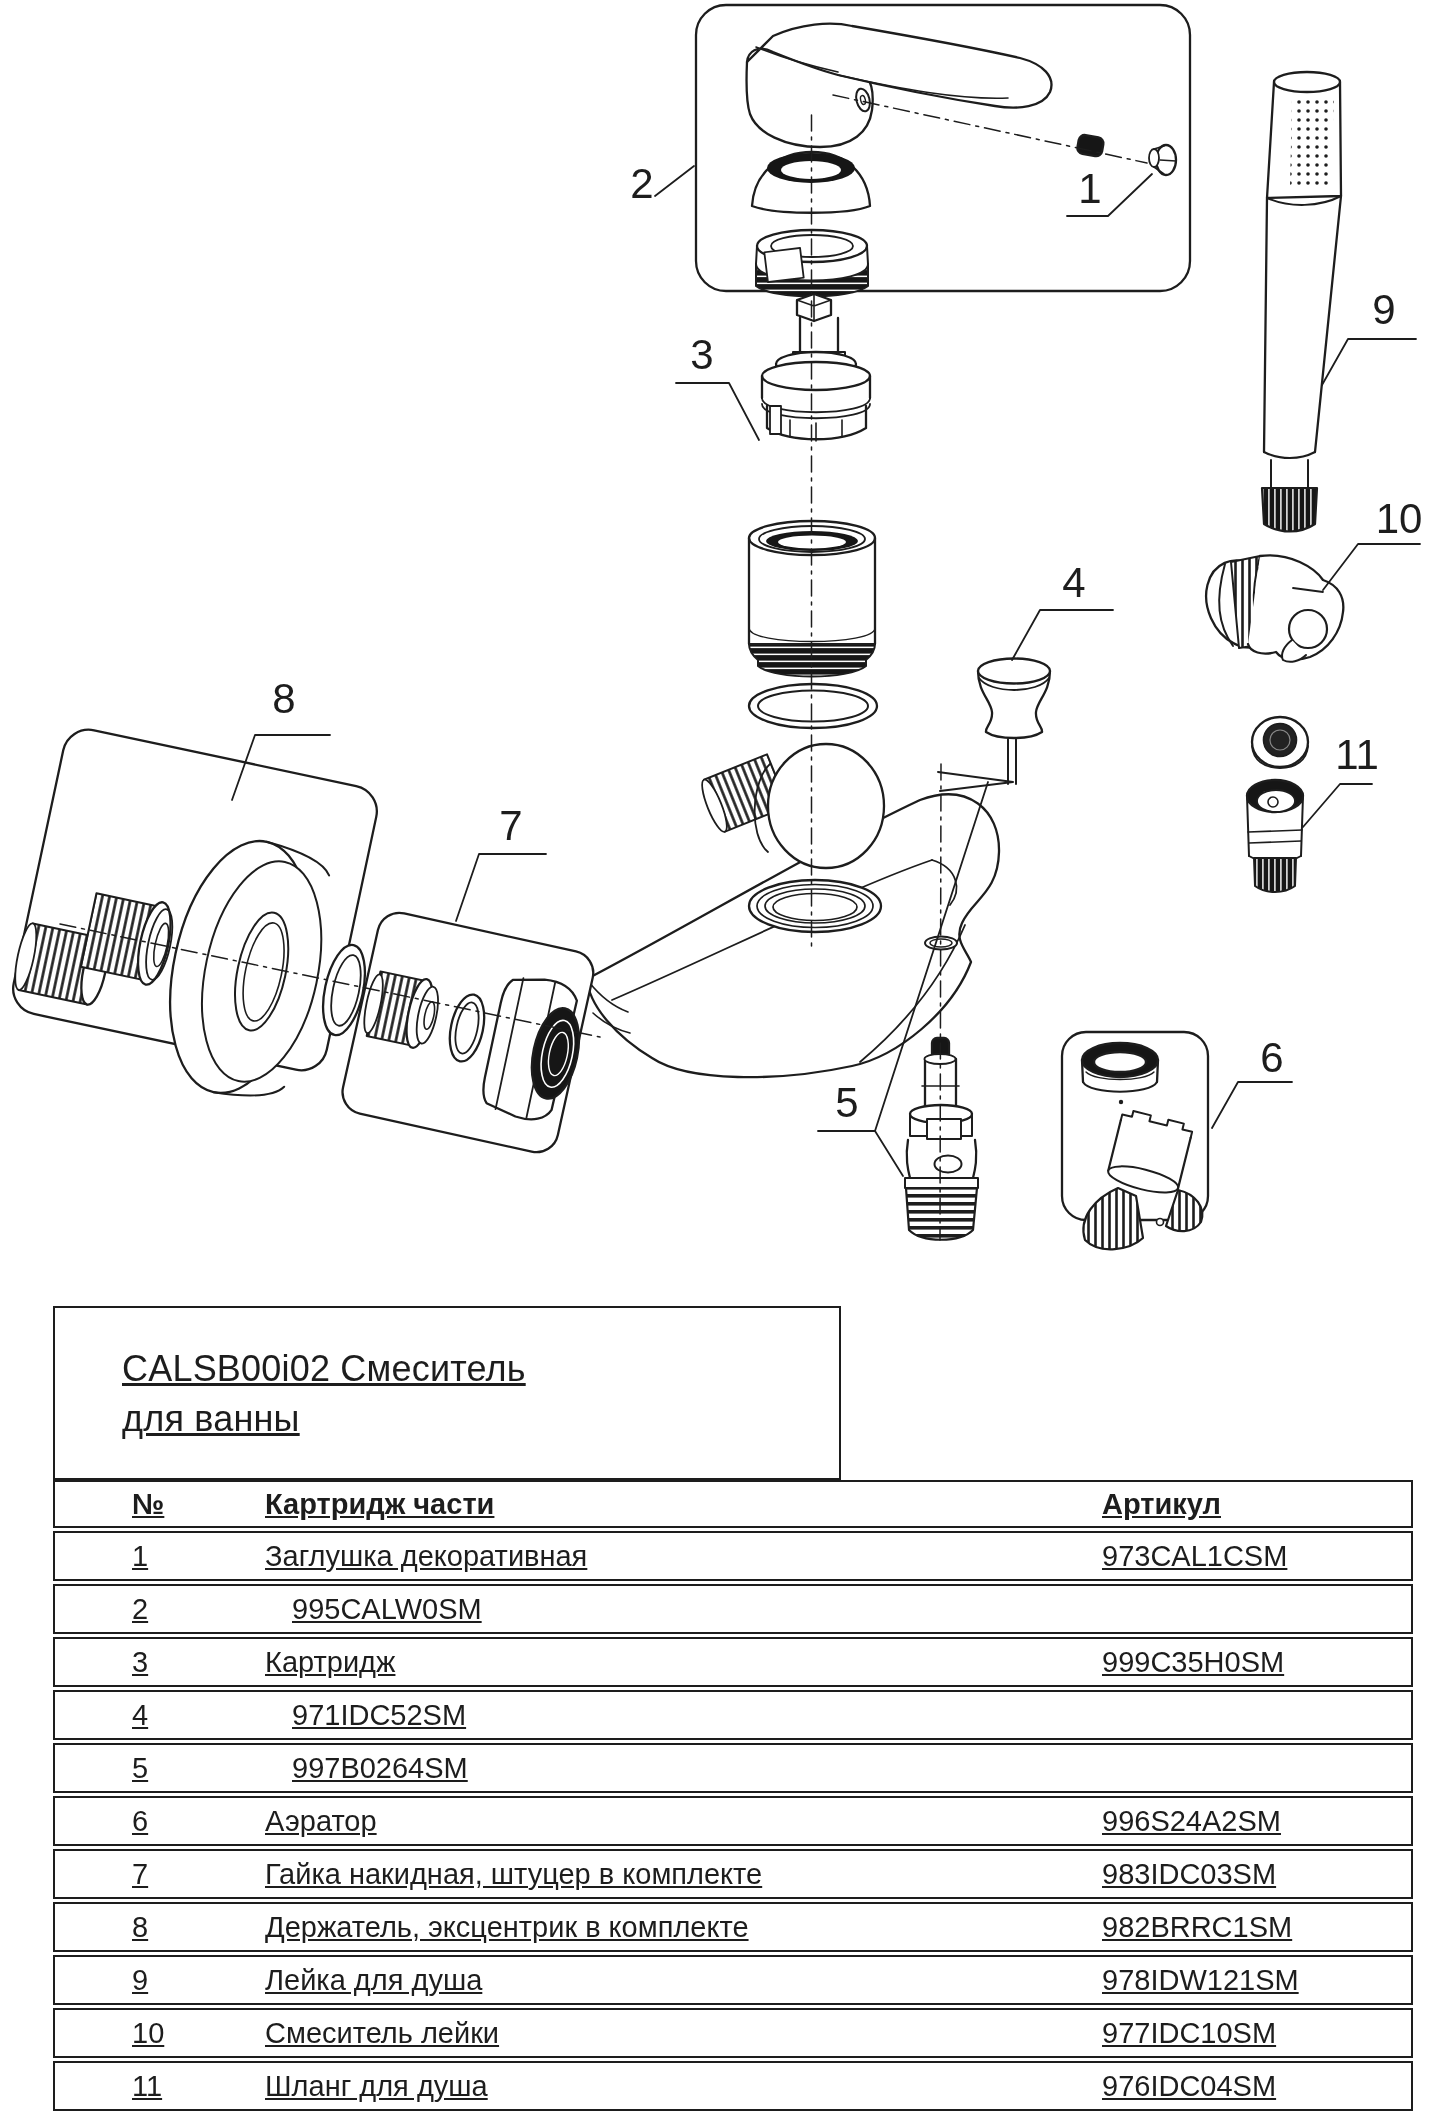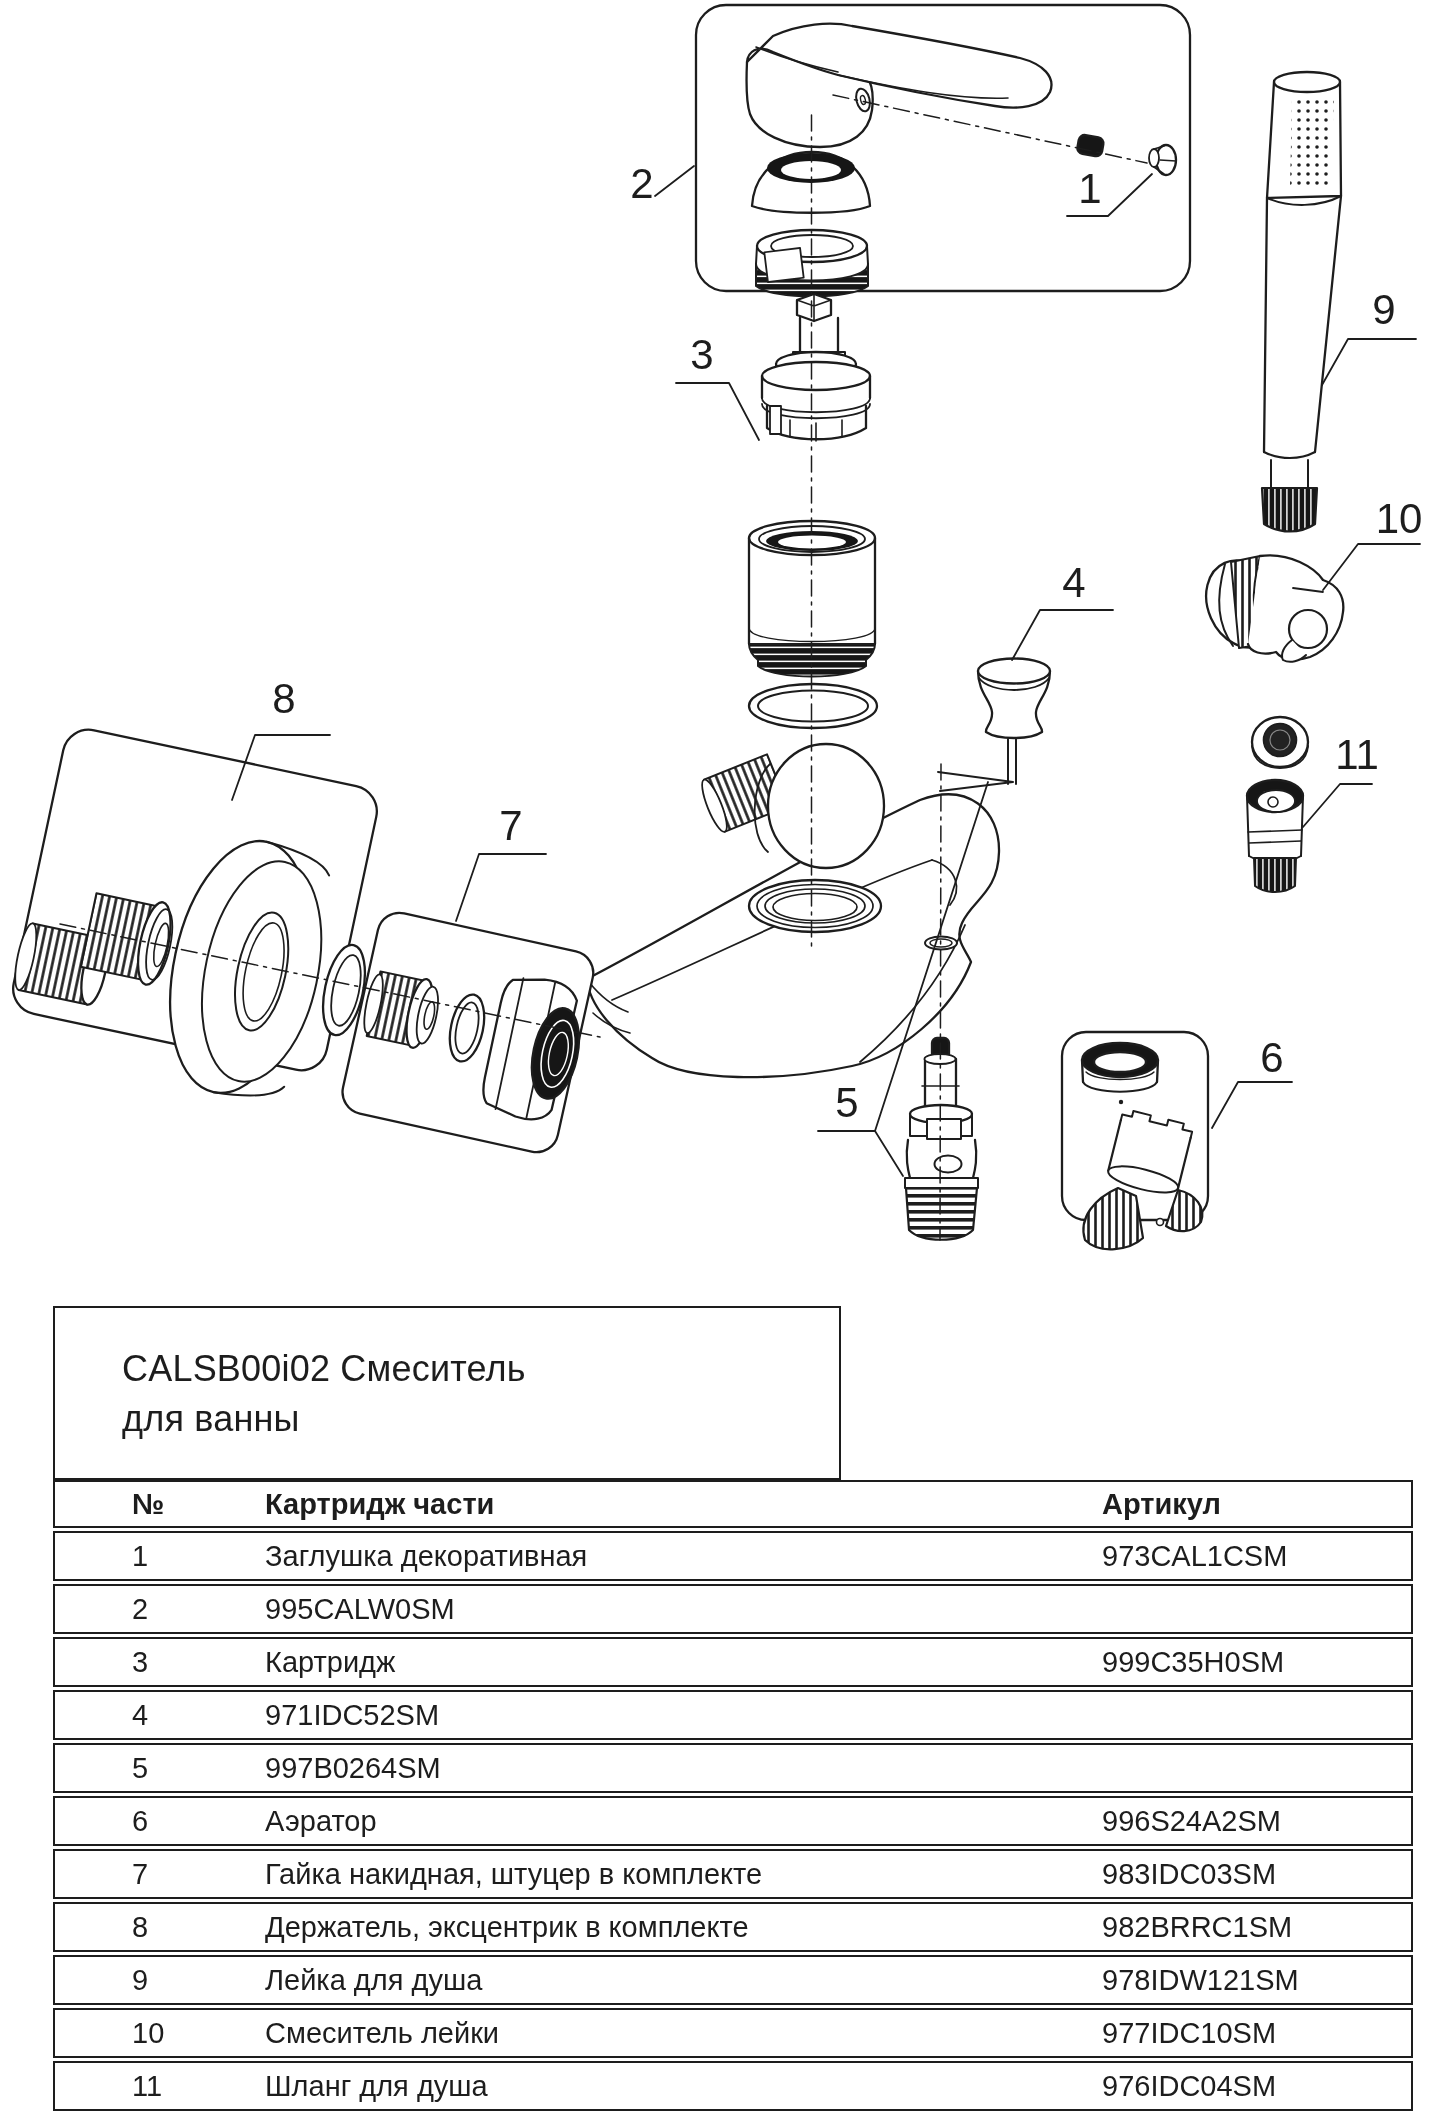--- a/index.html
+++ b/index.html
@@ -1,28 +1,28 @@
 <!DOCTYPE html>
 <html><head>
 <meta charset="utf-8">
 <style>
   html,body{margin:0;padding:0;background:#fff;}
   .page{position:relative;width:1433px;height:2115px;background:#ffffff;overflow:hidden;
         font-family:"Liberation Sans", sans-serif;color:#1d1d1d;}
   svg{position:absolute;left:0;top:0;}
   svg text{font-family:"Liberation Sans", sans-serif;font-size:42px;fill:#1d1d1d;}
-  .spec{position:absolute;left:53px;top:1306px;width:1360px;box-sizing:border-box;}
+  .spec{position:absolute;left:53px;top:1306px;width:1360px;box-sizing:border-box;text-decoration:underline;}
   .title-box{box-sizing:border-box;width:788px;height:174px;border:2.5px solid #1d1d1d;
              padding:36px 0 0 67px;font-size:36px;line-height:50px;letter-spacing:.2px;}
   .tbl-row{box-sizing:border-box;display:flex;align-items:center;border:2.5px solid #1d1d1d;
            width:100%;height:50px;font-size:29px;margin-top:3px;}
   .tbl-row.header{height:48px;margin-top:0;font-weight:bold;}
   .c1{box-sizing:border-box;width:210px;padding-left:77px;flex:none;}
   .c2{flex:1;}
-  .c3{box-sizing:border-box;width:309px;flex:none;}
+  .c3{box-sizing:border-box;width:309px;flex:none;margin-left:27px;}
 </style>
 </head>
 <body>
 
 <div class="page">
 
 <svg width="1433" height="1300" viewBox="0 0 1433 1300">
   <defs>
     <pattern id="thV" width="7" height="10" patternUnits="userSpaceOnUse">
       <rect width="7" height="10" fill="#fff"></rect>

